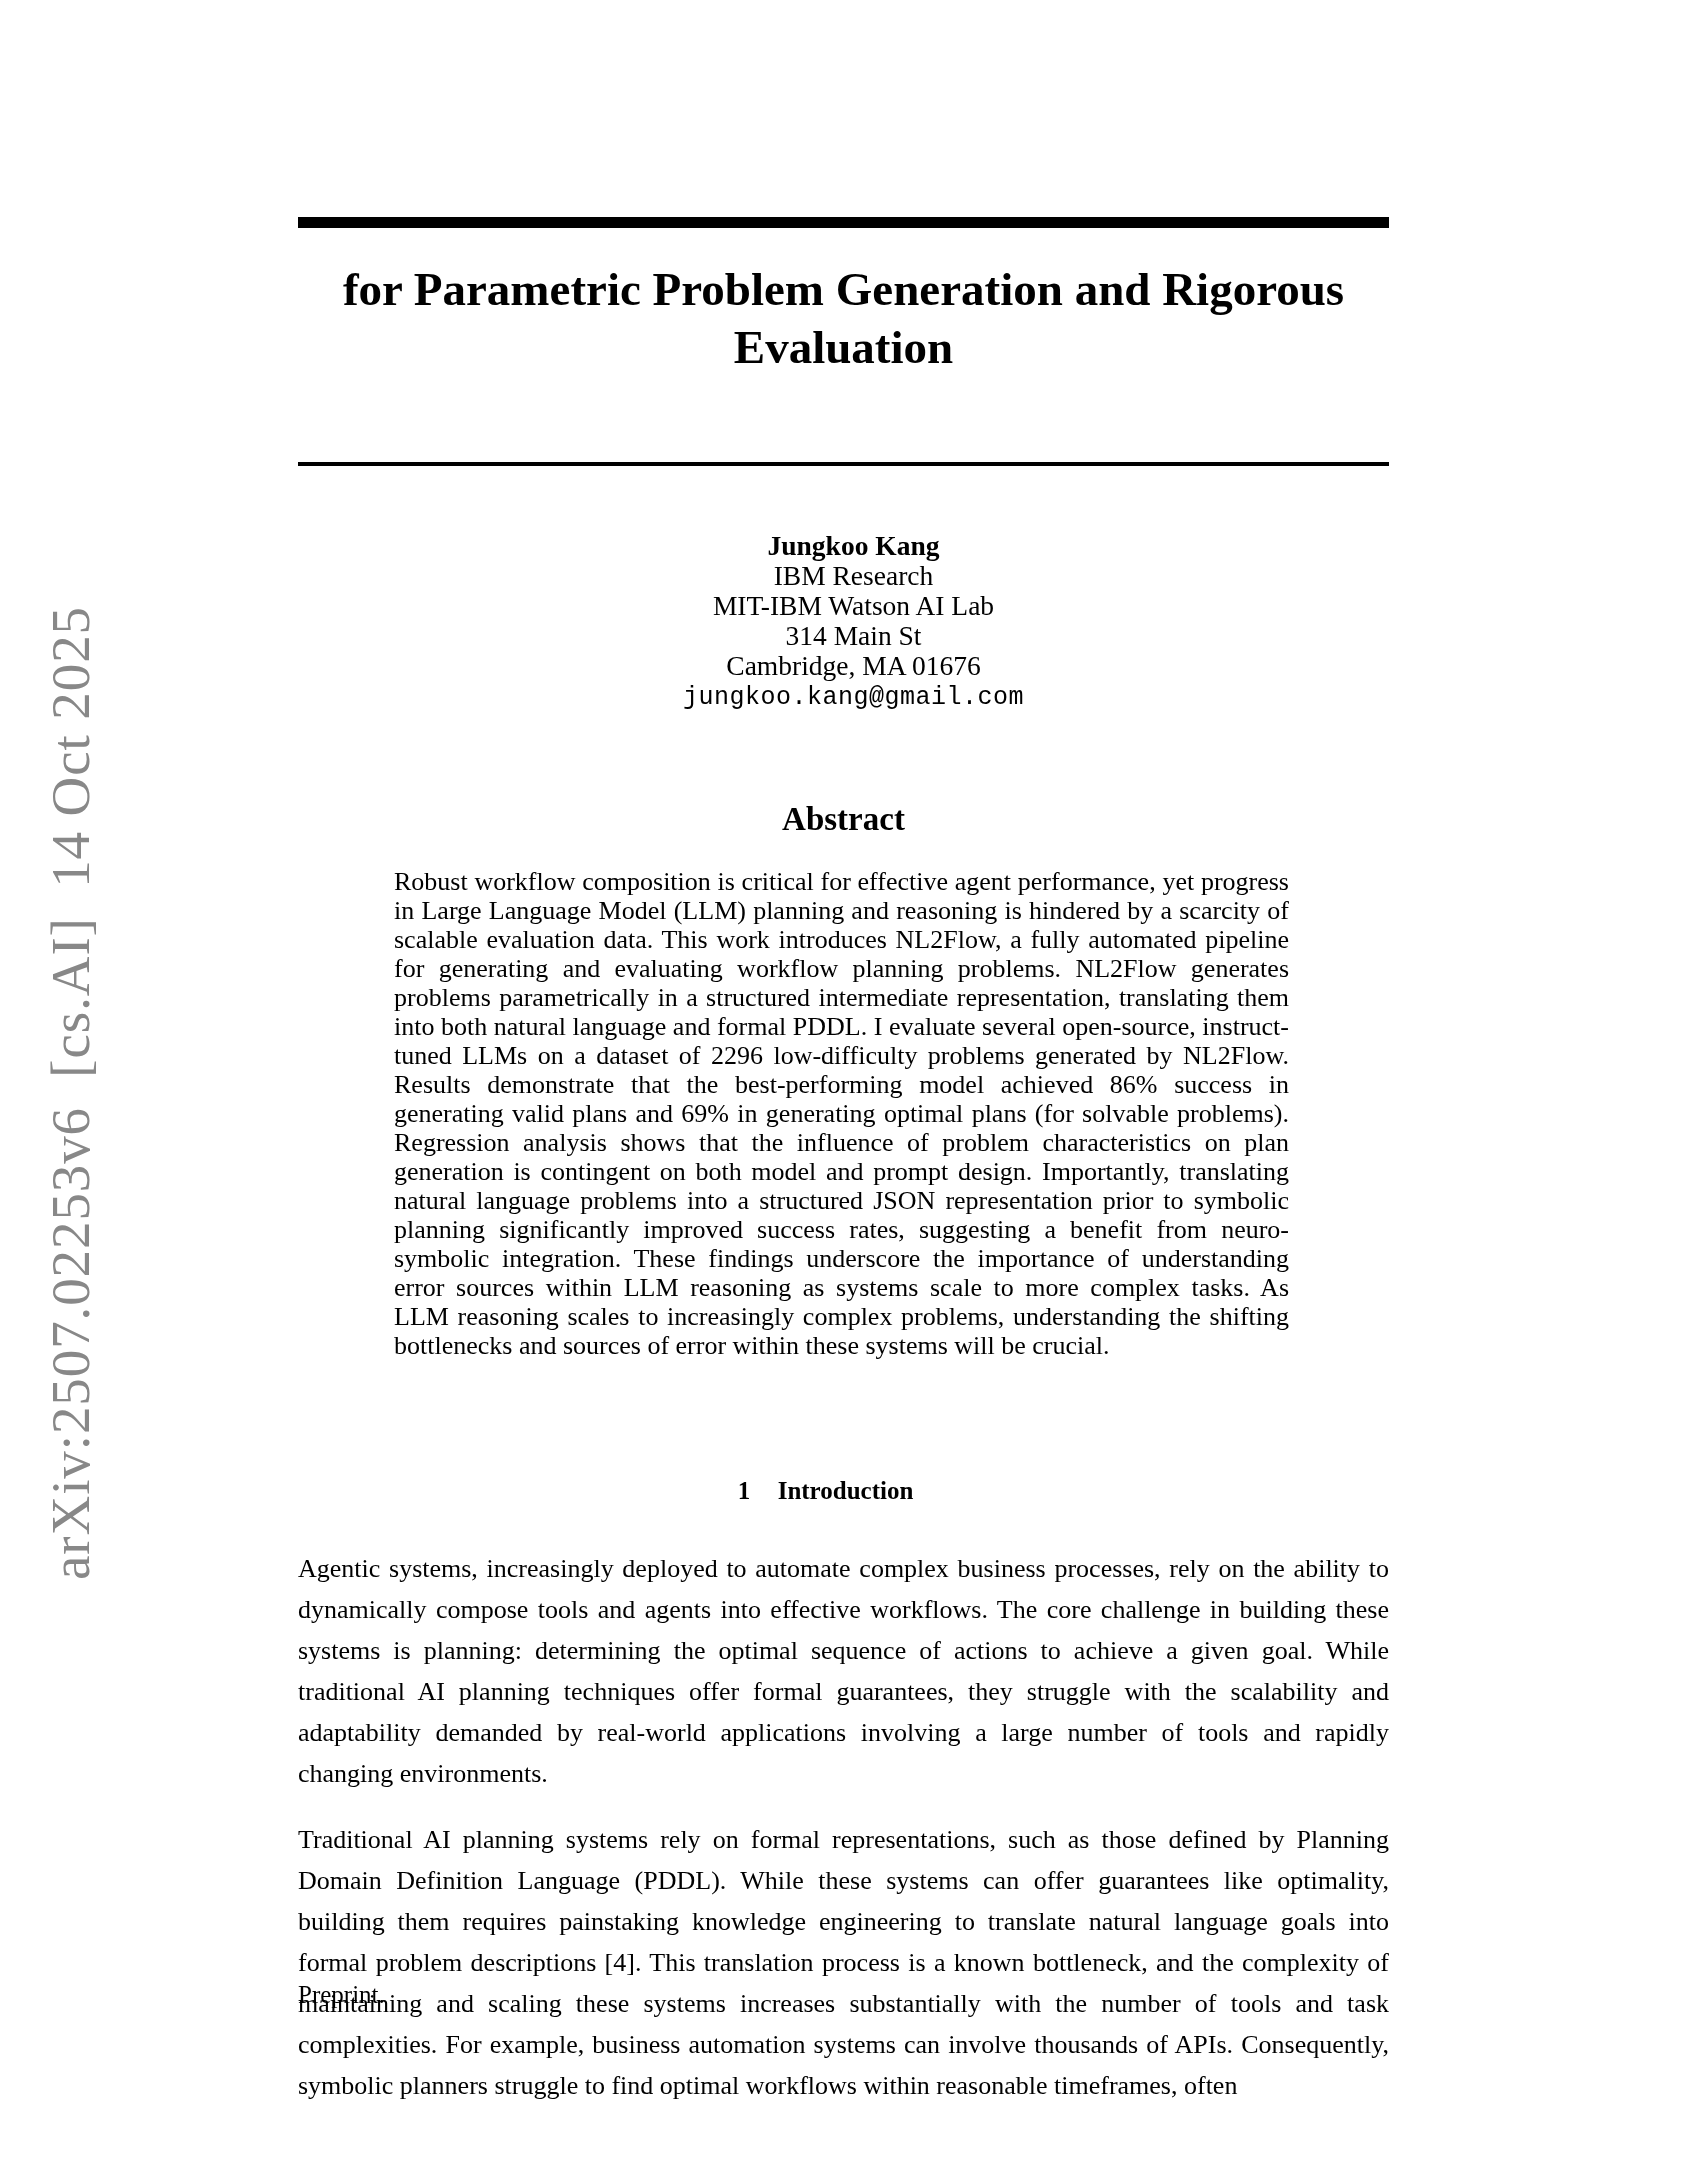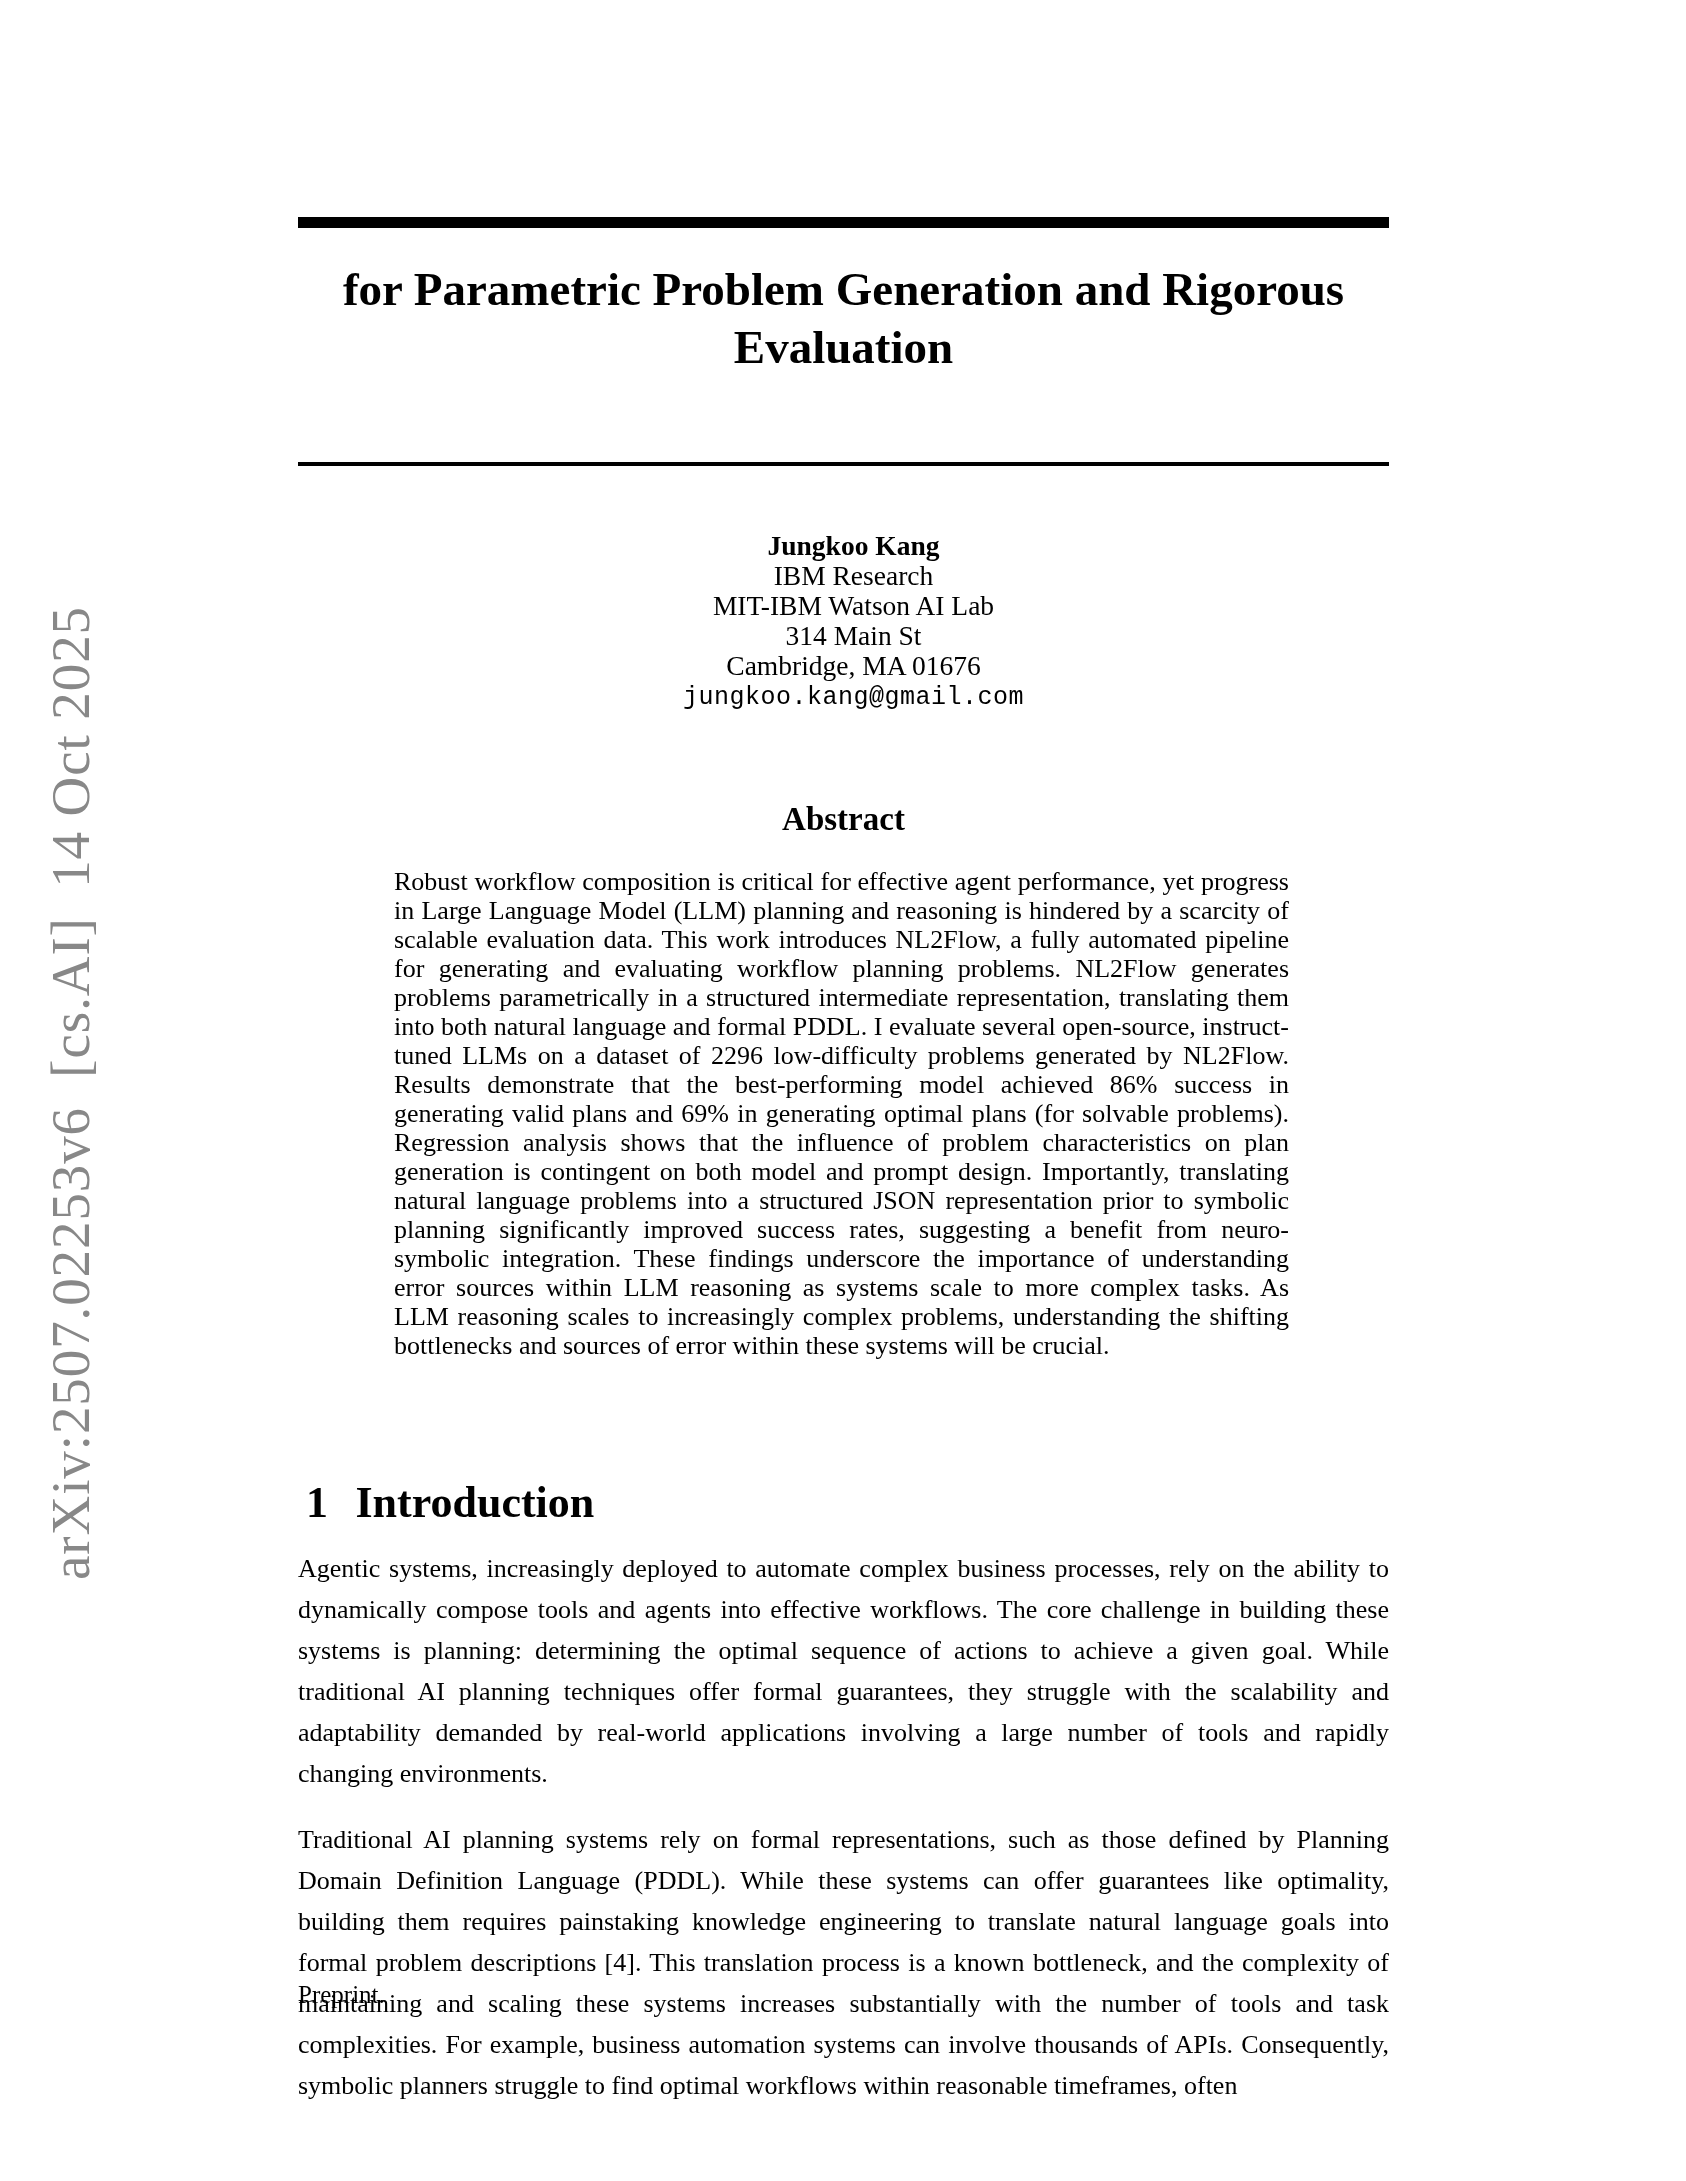--- a/index.html
+++ b/index.html
@@ -86,25 +86,26 @@
     position: absolute;
     left: 394px;
     top: 867px;
     width: 895px;
     font-size: 26px;
     line-height: 29px;
     text-align: justify;
   }
   .section-heading {
     position: absolute;
-    left: 306px;
+    left: 280px;
     top: 1477px;
     width: 1091px;
     font-weight: bold;
-    font-size: 44px;
+    font-size: 25px;
+    text-align: center;
   }
   .section-heading .sec-title {
     margin-left: 27.5px;
   }
   .body-text {
     position: absolute;
     left: 298px;
     top: 1548px;
     width: 1091px;
     font-size: 26px;

